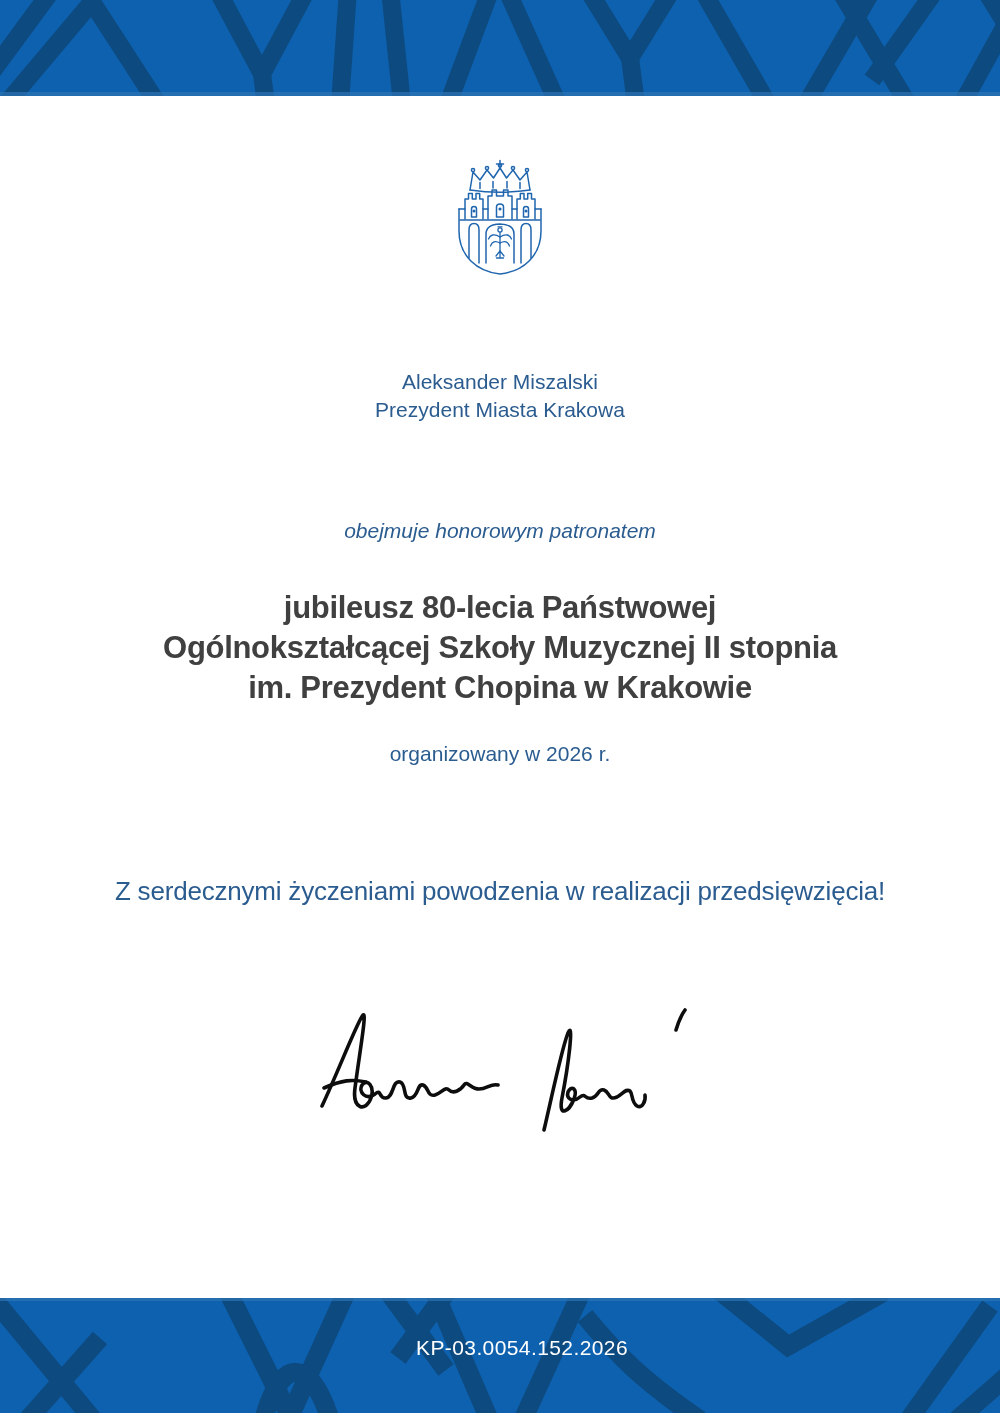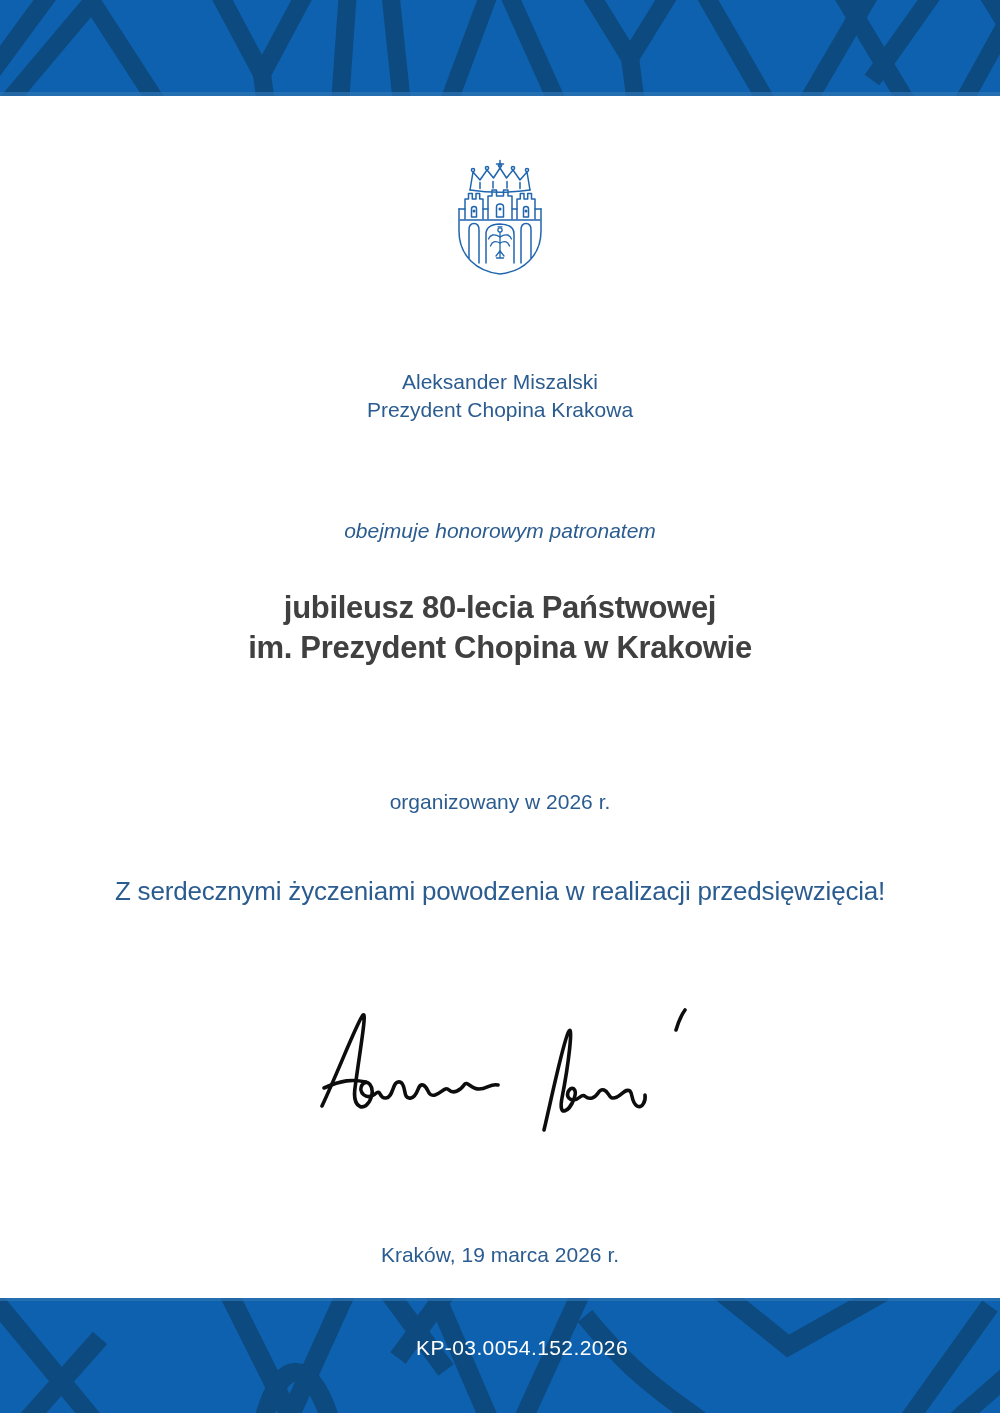--- a/index.html
+++ b/index.html
@@ -30,21 +30,21 @@
   .signatory-block { top: 368px; }
   .intro-line { top: 517px; font-style: italic; }
   .event-title {
     top: 588px;
     color: #404040;
     font-size: 31px;
     line-height: 40px;
     font-weight: 700;
     letter-spacing: -0.3px;
   }
-  .organized-line { top: 788px; }
+  .organized-line { top: 740px; }
   .wishes-line { top: 877px; font-size: 26px; letter-spacing: -0.2px; }
   .date-line { top: 1241px; }
   .crest {
     position: absolute;
     left: 455px;
     top: 159px;
     width: 90px;
     height: 118px;
   }
   .crest svg { display: block; width: 100%; height: 100%; }
@@ -141,46 +141,46 @@
         <path d="M45,78 C51,74 55,76 56.5,80"></path>
         <path d="M45,84 C40,81 37,83 35.5,87"></path>
         <path d="M45,84 C50,81 53,83 54.5,87"></path>
         <path d="M45,92 L41,97 M45,92 L49,97 M45,92 V98 M41.5,99 H48.5"></path>
       </g>
     </svg>
   </div>
 
   <div class="center-text body-text signatory-block">
     <div>Aleksander Miszalski</div>
-    <div>Prezydent Chopina Krakowa</div>
+    <div>Prezydent Miasta Krakowa</div>
   </div>
 
   <div class="center-text body-text intro-line">obejmuje honorowym patronatem</div>
 
   <div class="center-text event-title">
     <div>jubileusz 80-lecia Państwowej</div>
+    <div>Ogólnokształcącej Szkoły Muzycznej II stopnia</div>
     <div>im. Prezydent Chopina w Krakowie</div>
   </div>
 
   <div class="center-text body-text organized-line">organizowany w 2026 r.</div>
 
   <div class="center-text body-text wishes-line">Z serdecznymi życzeniami powodzenia w realizacji przedsięwzięcia!</div>
 
   <div class="signature">
     <svg viewBox="0 0 392 145" fill="none" stroke="#0d0d0d" stroke-linecap="round" stroke-linejoin="round">
       <g stroke-width="3.6">
         <path d="M14,106 C30,72 50,20 55,15 C59,11 52,50 47,88 C44,110 58,112 63,98 C67,86 59,78 54,85 C50,92 58,101 67,94 C74,88 70,99 78,98 C86,97 84,80 92,82 C99,84 94,100 103,98 C111,96 109,83 115,85 C121,87 119,97 127,95 C134,93 137,86 141,90 C145,94 152,91 156,85 C159,80 163,89 171,89 C179,89 183,83 190,85"></path>
         <path d="M16,88 C34,80 44,79 58,82"></path>
         <path d="M236,130 C244,96 256,38 261,31 C265,25 261,62 254,98 C250,118 261,112 266,99 C270,88 263,85 260,92 C258,99 265,103 272,97 C278,92 276,100 284,98 C291,96 290,88 296,90 C302,92 300,101 309,97 C315,94 318,88 322,91 C325,94 323,102 329,106 C334,109 338,101 337,95"></path>
         <path d="M368,30 C371,20 374,14 377,10"></path>
       </g>
     </svg>
   </div>
 
-  <div class="center-text body-text date-line">Kraków, 19 marca 2026 r.</div>
 
   <div class="band band-bottom">
     <svg viewBox="0 0 1000 115" preserveAspectRatio="none">
       <rect x="0" y="0" width="1000" height="115" fill="#0e61ae"></rect>
       <g stroke="#0d4a80" stroke-width="19" fill="none">
         <path d="M-14,-8 L100,130"></path>
         <path d="M22,128 L100,40"></path>
         <path d="M228,-6 L290,118 L350,-14"></path>
         <path d="M262,128 C280,55 312,58 332,128"></path>
         <path d="M384,-12 L446,72"></path>

